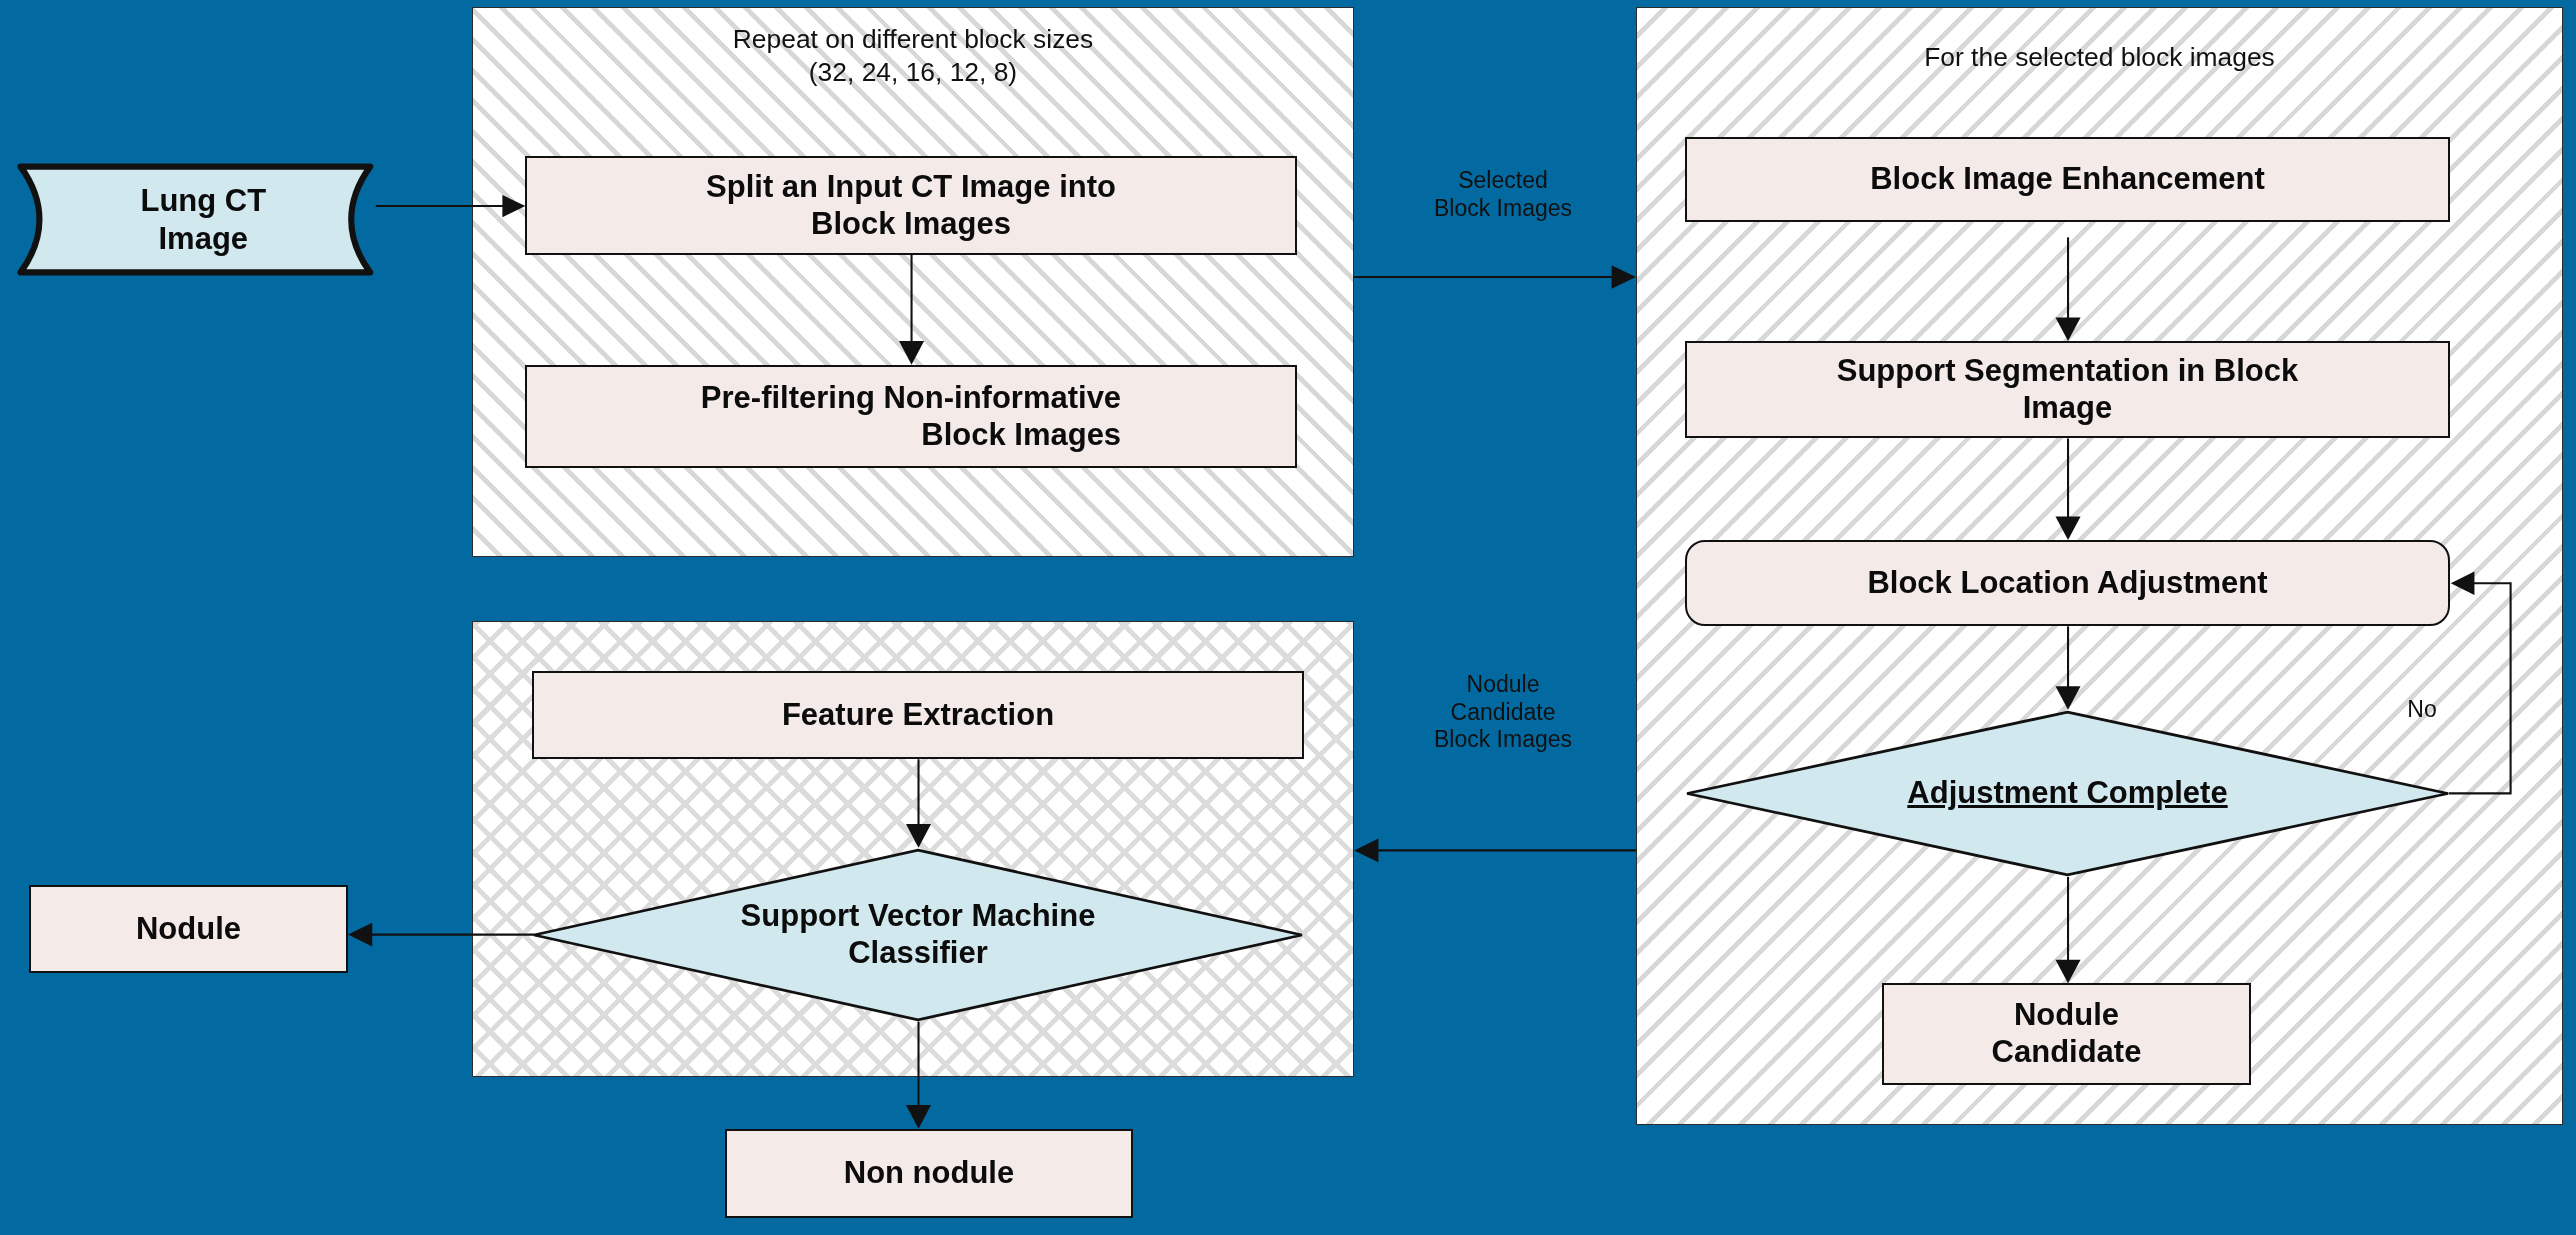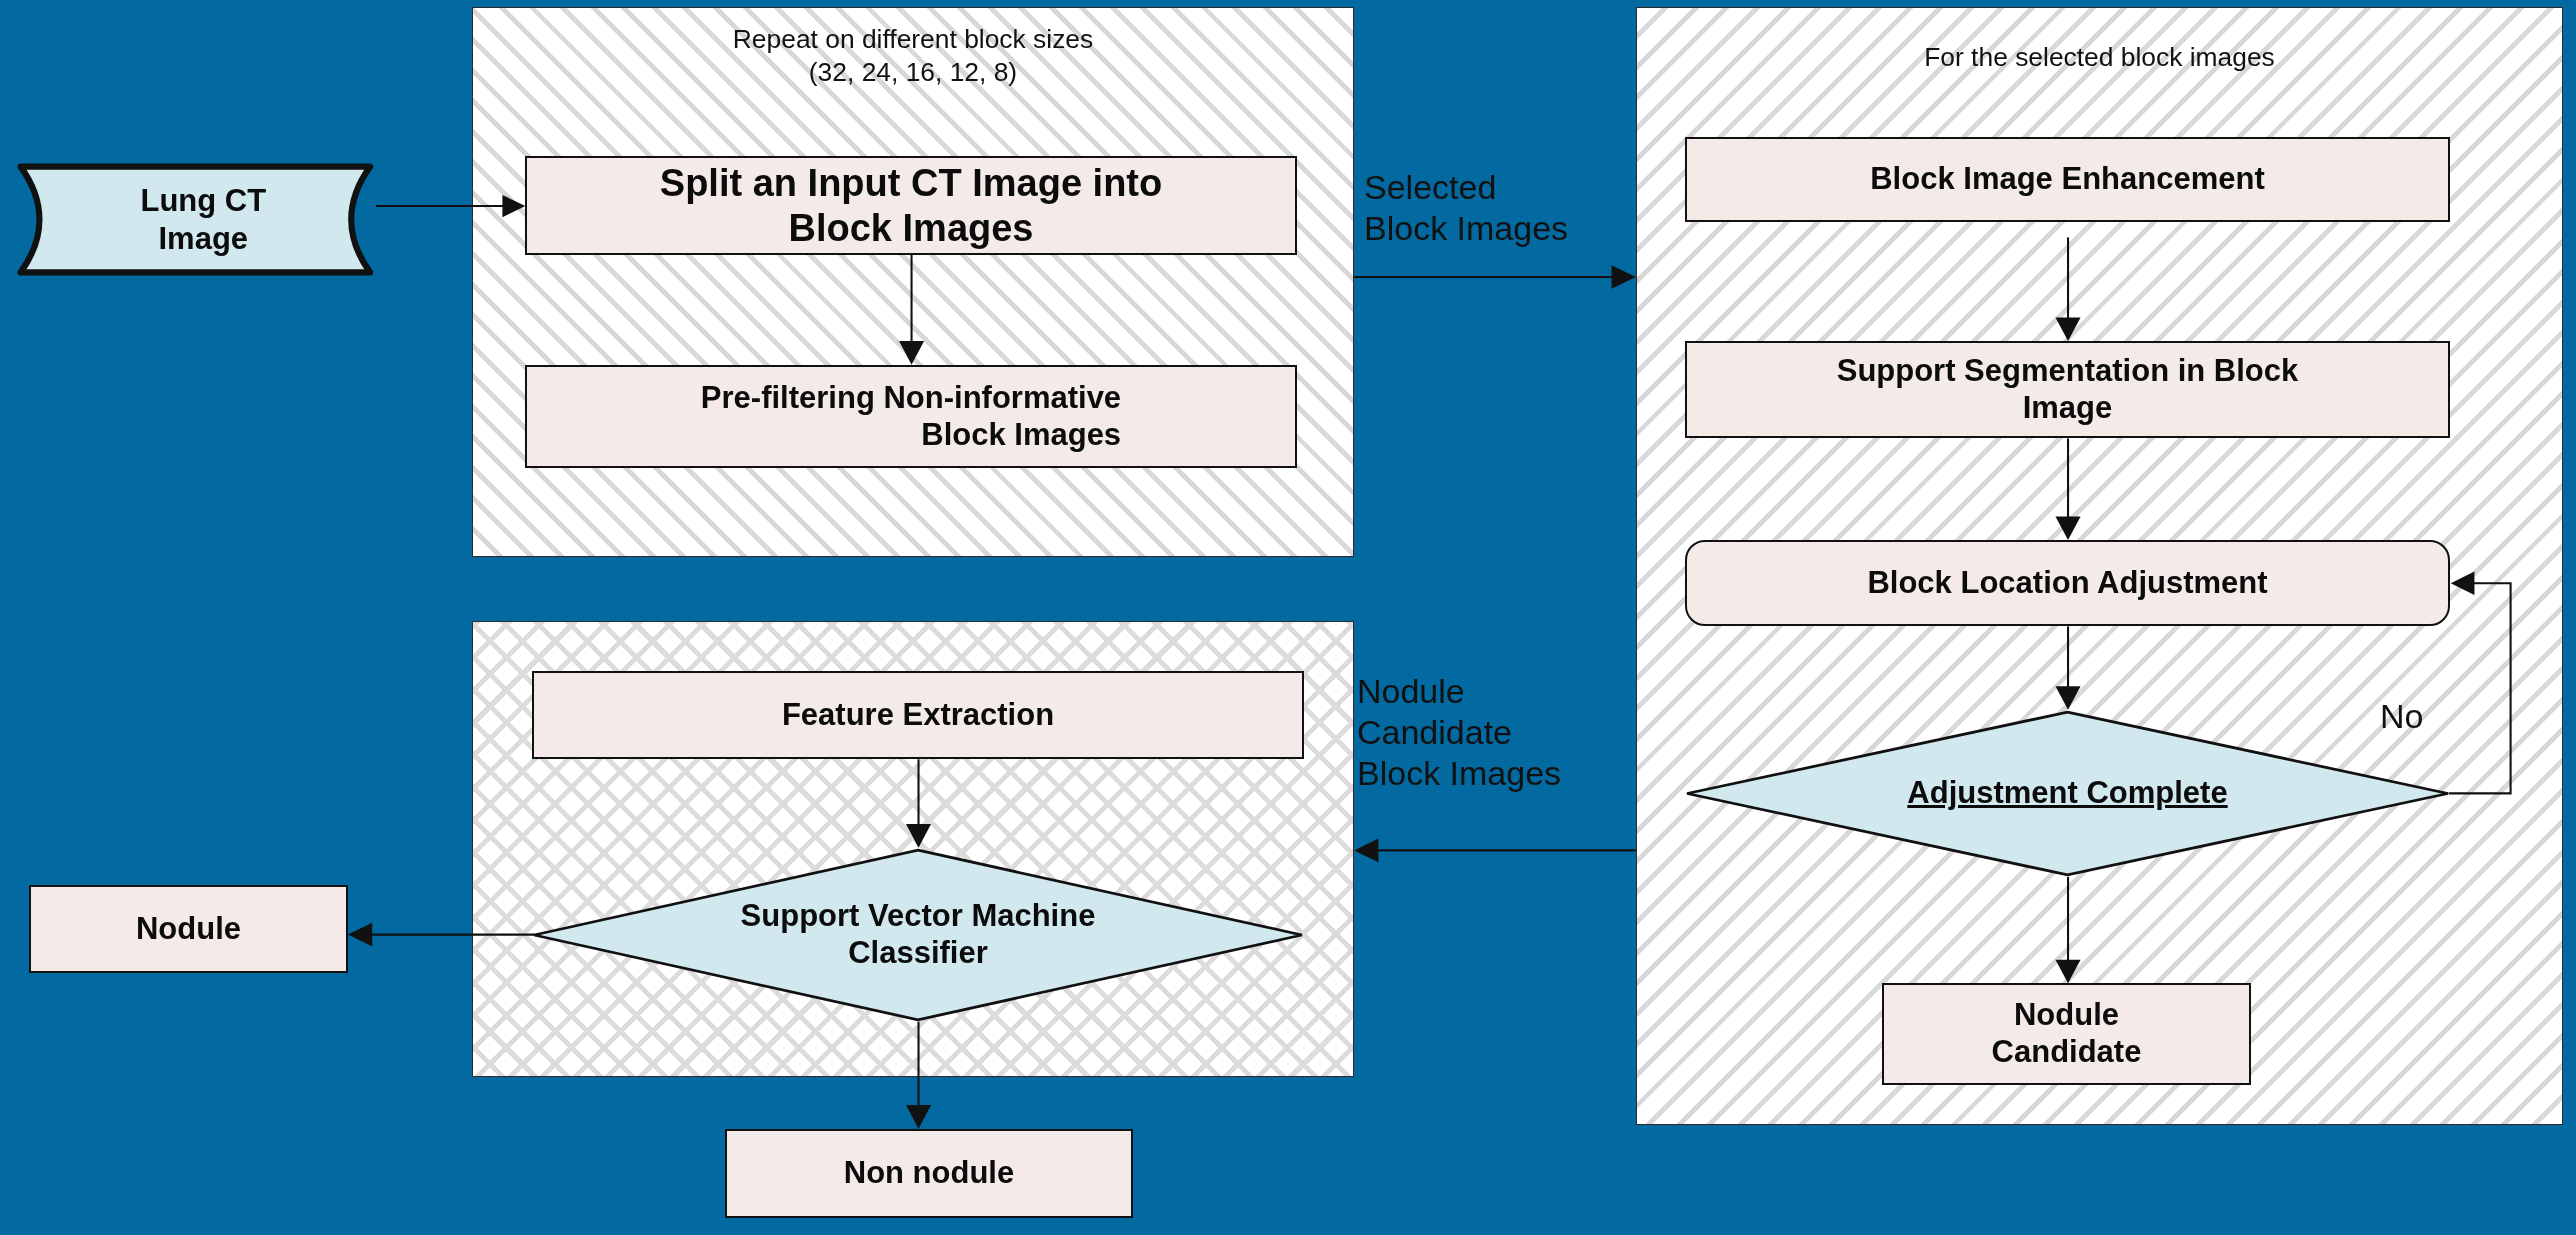--- a/index.html
+++ b/index.html
@@ -60,21 +60,21 @@
     font-family:"Liberation Sans",sans-serif;pointer-events:none;
   }
 
   
   #edges{position:absolute;left:0;top:0;width:2576px;height:1236px;pointer-events:none;}
   #edges line, #edges path{stroke:#111;stroke-width:3;fill:none;}
   #edges polygon{fill:#111;}
 
   
   .edge-label{
-    position:absolute;font-size:34px;color:#111;
+    position:absolute;text-align:center;font-size:23px;color:#111;
     line-height:1.2;white-space:pre-line;font-family:"Liberation Sans",sans-serif;
   }
 </style>
 </head>
 <body>
 
 <div id="stage">
 
   <div class="group hatch-left" style="left:472px;top:7px;width:882px;height:550px;">
     <div class="group-caption" style="top:15.3px;">Repeat on different block sizes
@@ -91,21 +91,21 @@
     <svg width="376" height="117" viewBox="0 0 540 168">
       <path d="M 8 8
                C 44 58, 44 110, 8 160
                L 510 160
                C 474 110, 474 58, 510 8 Z" fill="#d2e8ef" stroke="#111111" stroke-width="9" stroke-linejoin="round"></path>
     </svg>
     <div class="tlabel" style="font-size:31px;">Lung CT
 Image</div>
   </div>
 
-  <div class="node" style="left:525px;top:156px;width:772px;height:99px;font-size:38px;">
+  <div class="node" style="left:525px;top:156px;width:772px;height:99px;font-size:31px;">
     <span class="lbl">Split an Input CT Image into
 Block Images</span>
   </div>
 
   <div class="node" style="left:525px;top:365px;width:772px;height:103px;font-size:31px;text-align:right;">
     <span class="lbl">Pre-filtering Non-informative
 Block Images</span>
   </div>
 
   <div class="node" style="left:1685px;top:137px;width:765px;height:85px;font-size:31px;">

